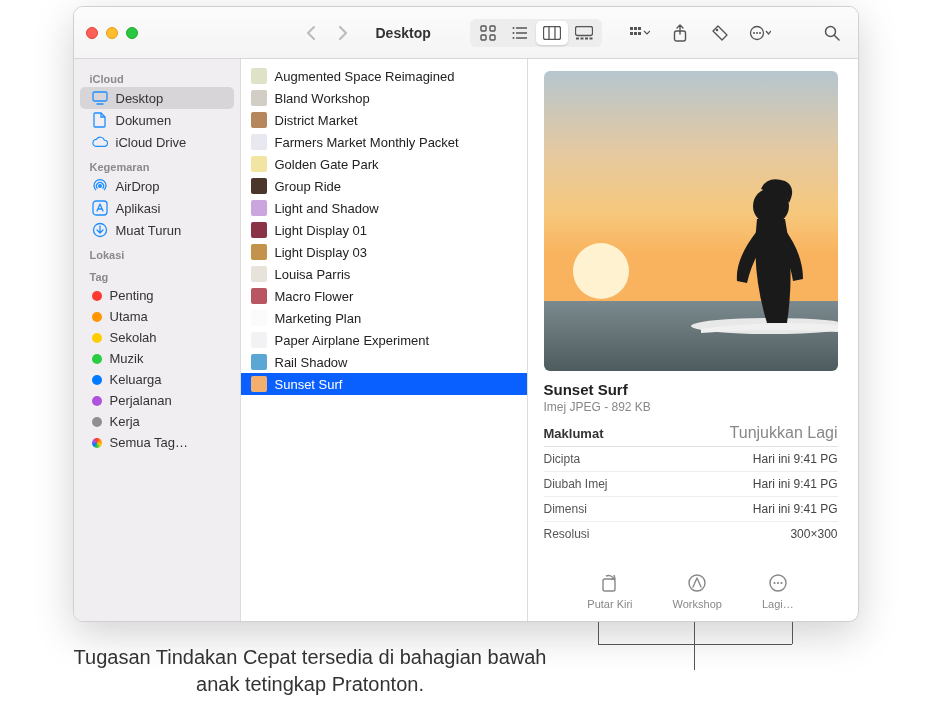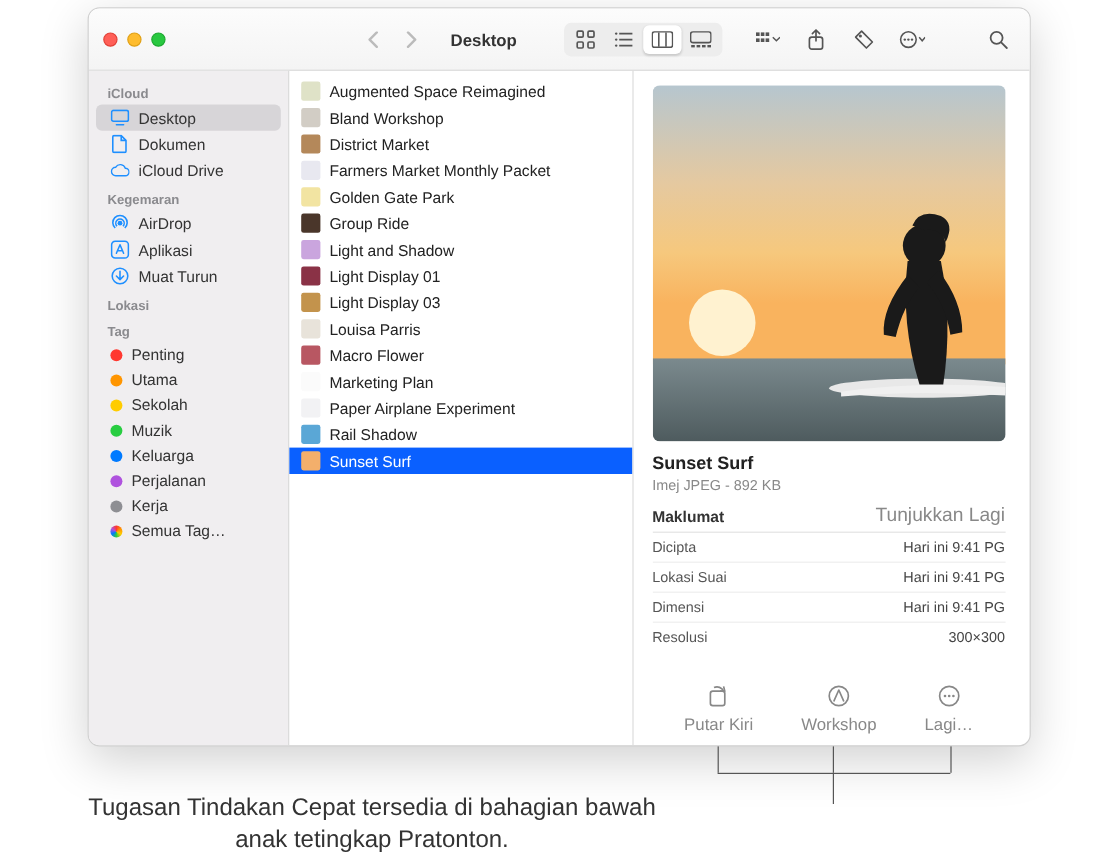--- a/index.html
+++ b/index.html
@@ -36,24 +36,24 @@
   .preview-img{width:100%; height:300px; border-radius:6px; overflow:hidden; margin-bottom:10px; position:relative;}
   .preview-title{font-weight:700; font-size:15px; color:#222;}
   .preview-sub{font-size:12px; color:#888; margin-top:2px;}
   .info-head{display:flex; justify-content:space-between; align-items:center; margin-top:10px; border-bottom:1px solid #e3e3e3; padding-bottom:4px;}
   .info-head .l{font-weight:700; font-size:13px;}
   .info-head .r{font-size:16px; color:#888;}
   .info-row{display:flex; justify-content:space-between; font-size:12px; padding:5px 0; border-bottom:1px solid #eee; color:#555;}
   .info-row .v{color:#444; font-weight:500;}
   .info-row:last-of-type{border-bottom:none;}
   .actions{display:flex; gap:40px; justify-content:center; margin-top:26px;}
-  .action{display:flex; flex-direction:column; align-items:center; gap:4px; color:#888; font-size:14px;}
+  .action{display:flex; flex-direction:column; align-items:center; gap:4px; color:#888; font-size:11px;}
   .action .ic{width:22px;height:22px;display:flex;align-items:center;justify-content:center;}
   .caption{width:931px; margin:18px auto 0; position:relative; height:70px;}
-  .caption-text{position:absolute; left:60px; top:20px; font-size:20px; color:#333; line-height:1.35; text-align:center; width:500px;}
+  .caption-text{position:absolute; left:60px; top:4px; font-size:20px; color:#333; line-height:1.35; text-align:center; width:500px;}
   .caption-line{position:absolute; border-top:1px solid #555; height:1px;}
   .caption-tick{position:absolute; border-left:1px solid #555; width:1px;}
   svg{display:block;}
 </style>
 </head>
 <body>
 
 <div class="window">
   <div class="titlebar">
     <div class="traffic">
@@ -344,21 +344,21 @@
       <div class="info-head">
         <span class="l">Maklumat</span>
         <span class="r">Tunjukkan Lagi</span>
       </div>
       <div id="info-rows">
           <div class="info-row">
             <span>Dicipta</span>
             <span class="v">Hari ini 9:41 PG</span>
           </div>
           <div class="info-row">
-            <span>Lokasi Suai</span>
+            <span>Diubah Imej</span>
             <span class="v">Hari ini 9:41 PG</span>
           </div>
           <div class="info-row">
             <span>Dimensi</span>
             <span class="v">Hari ini 9:41 PG</span>
           </div>
           <div class="info-row">
             <span>Resolusi</span>
             <span class="v">300×300</span>
           </div>

